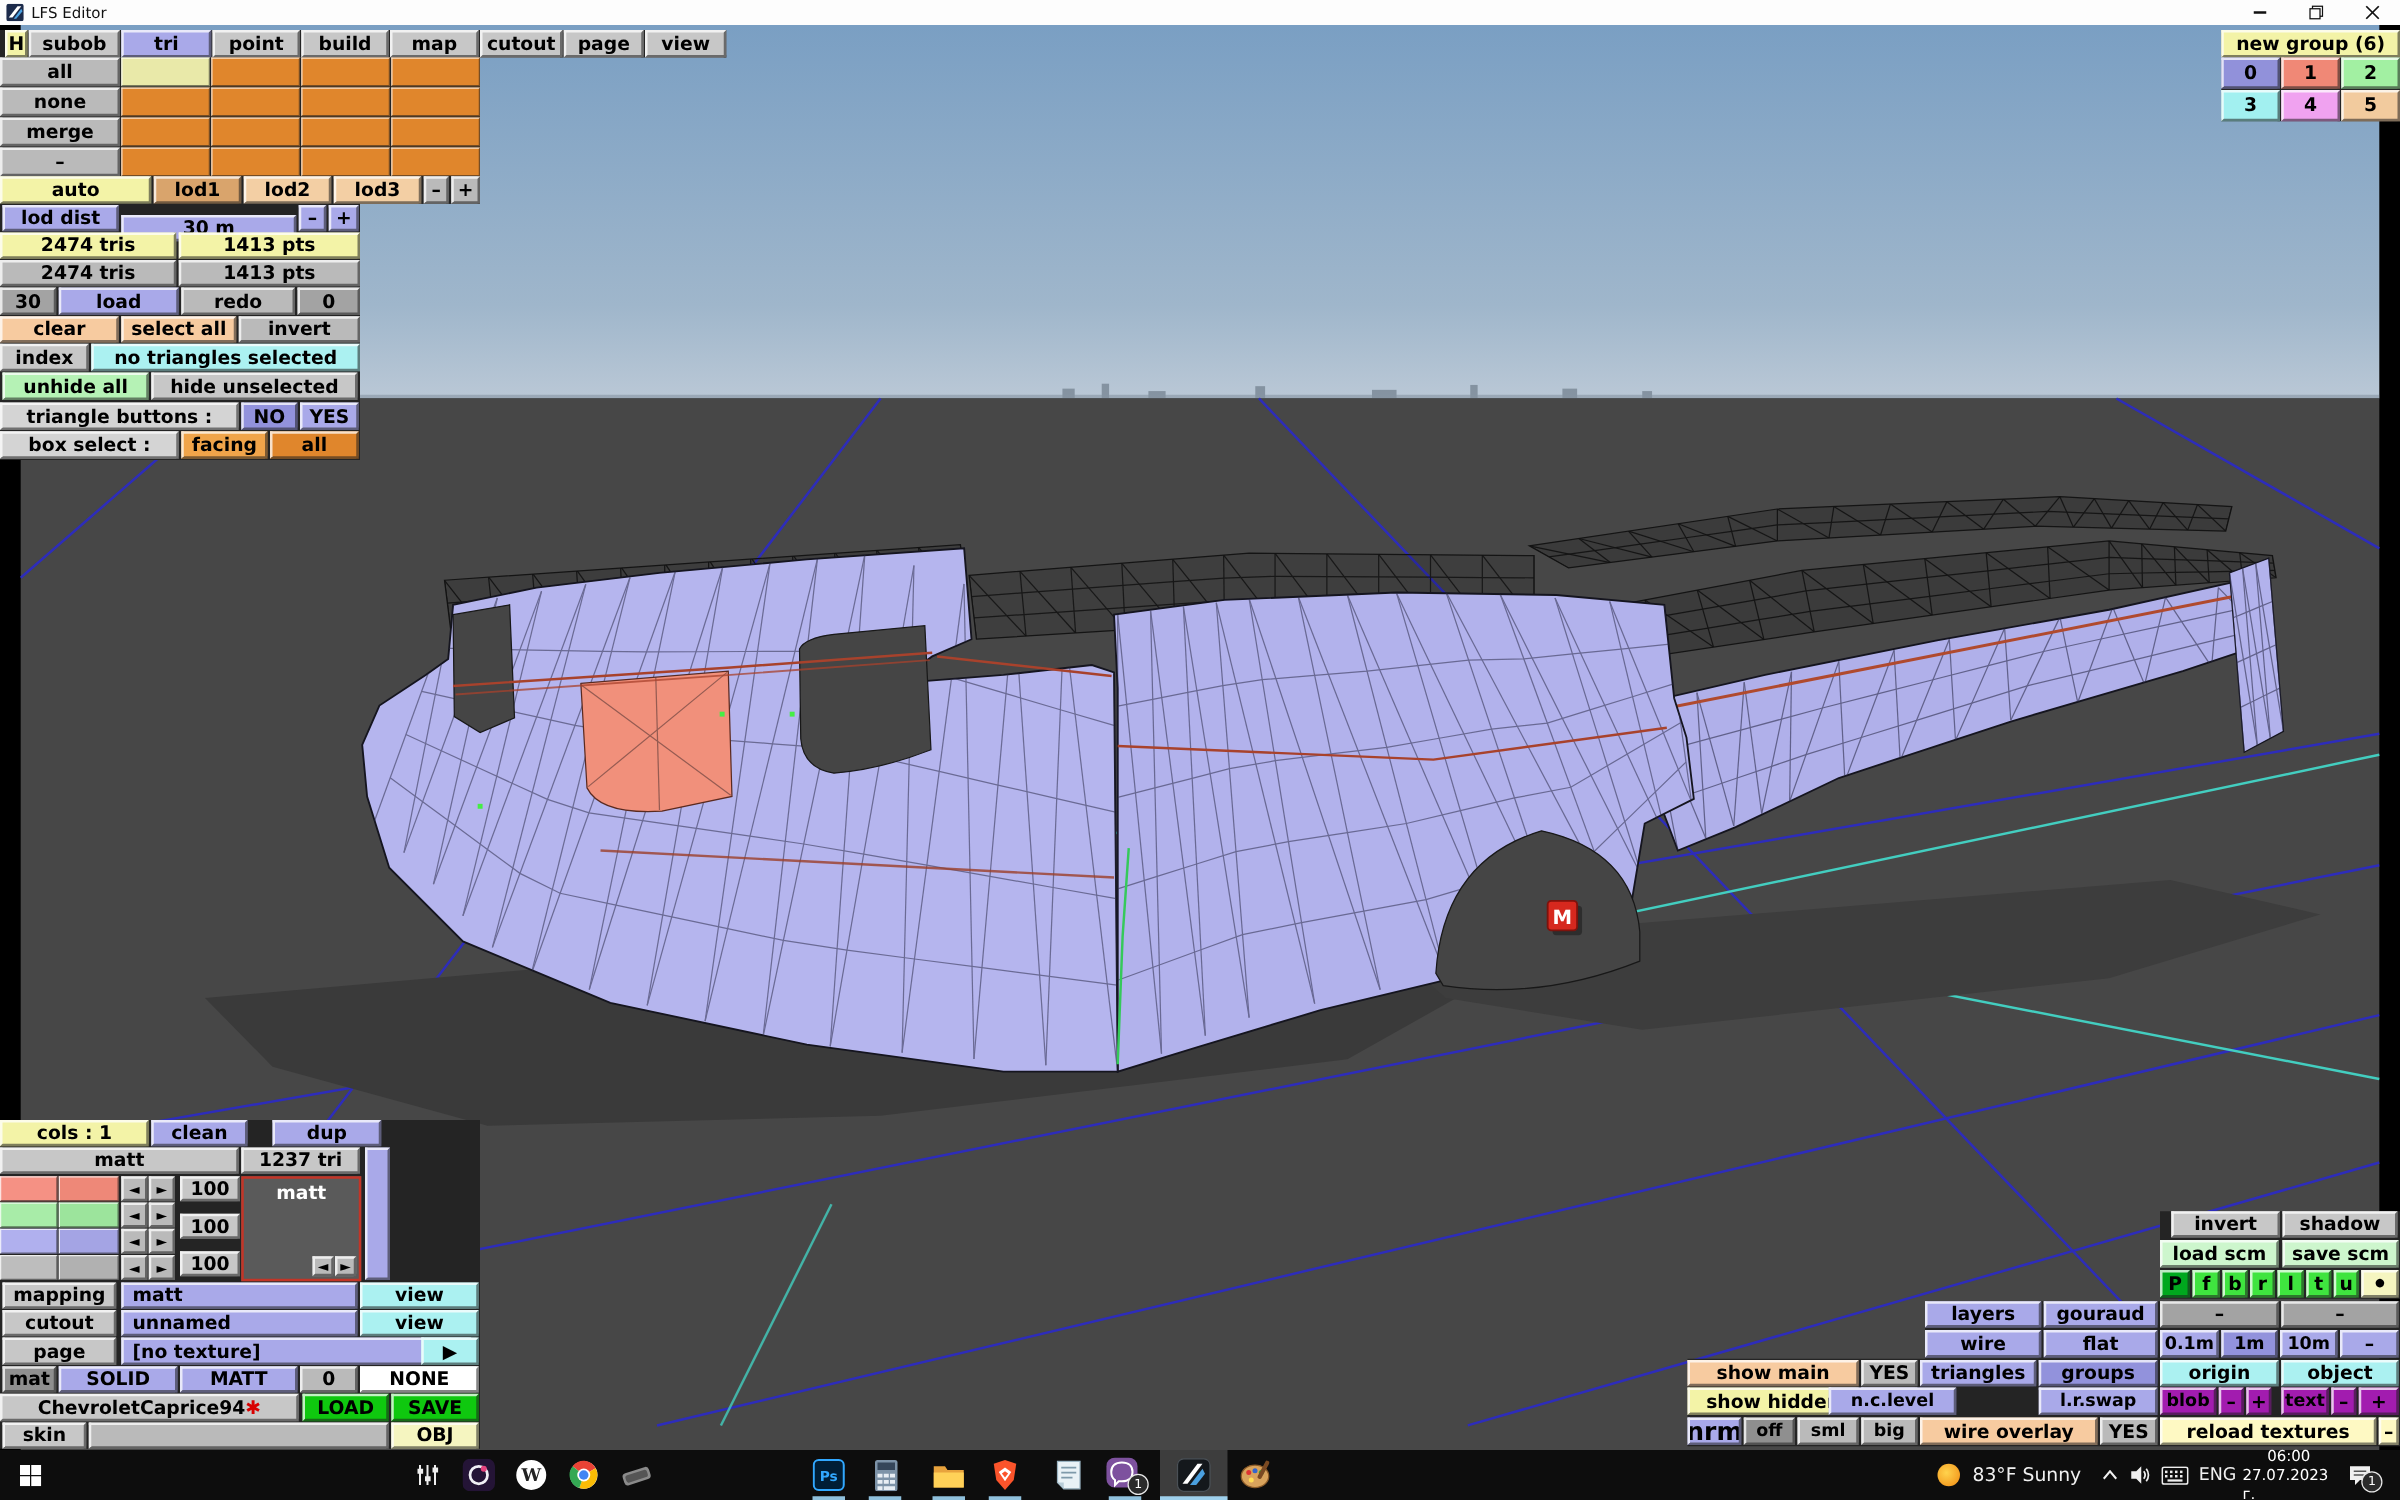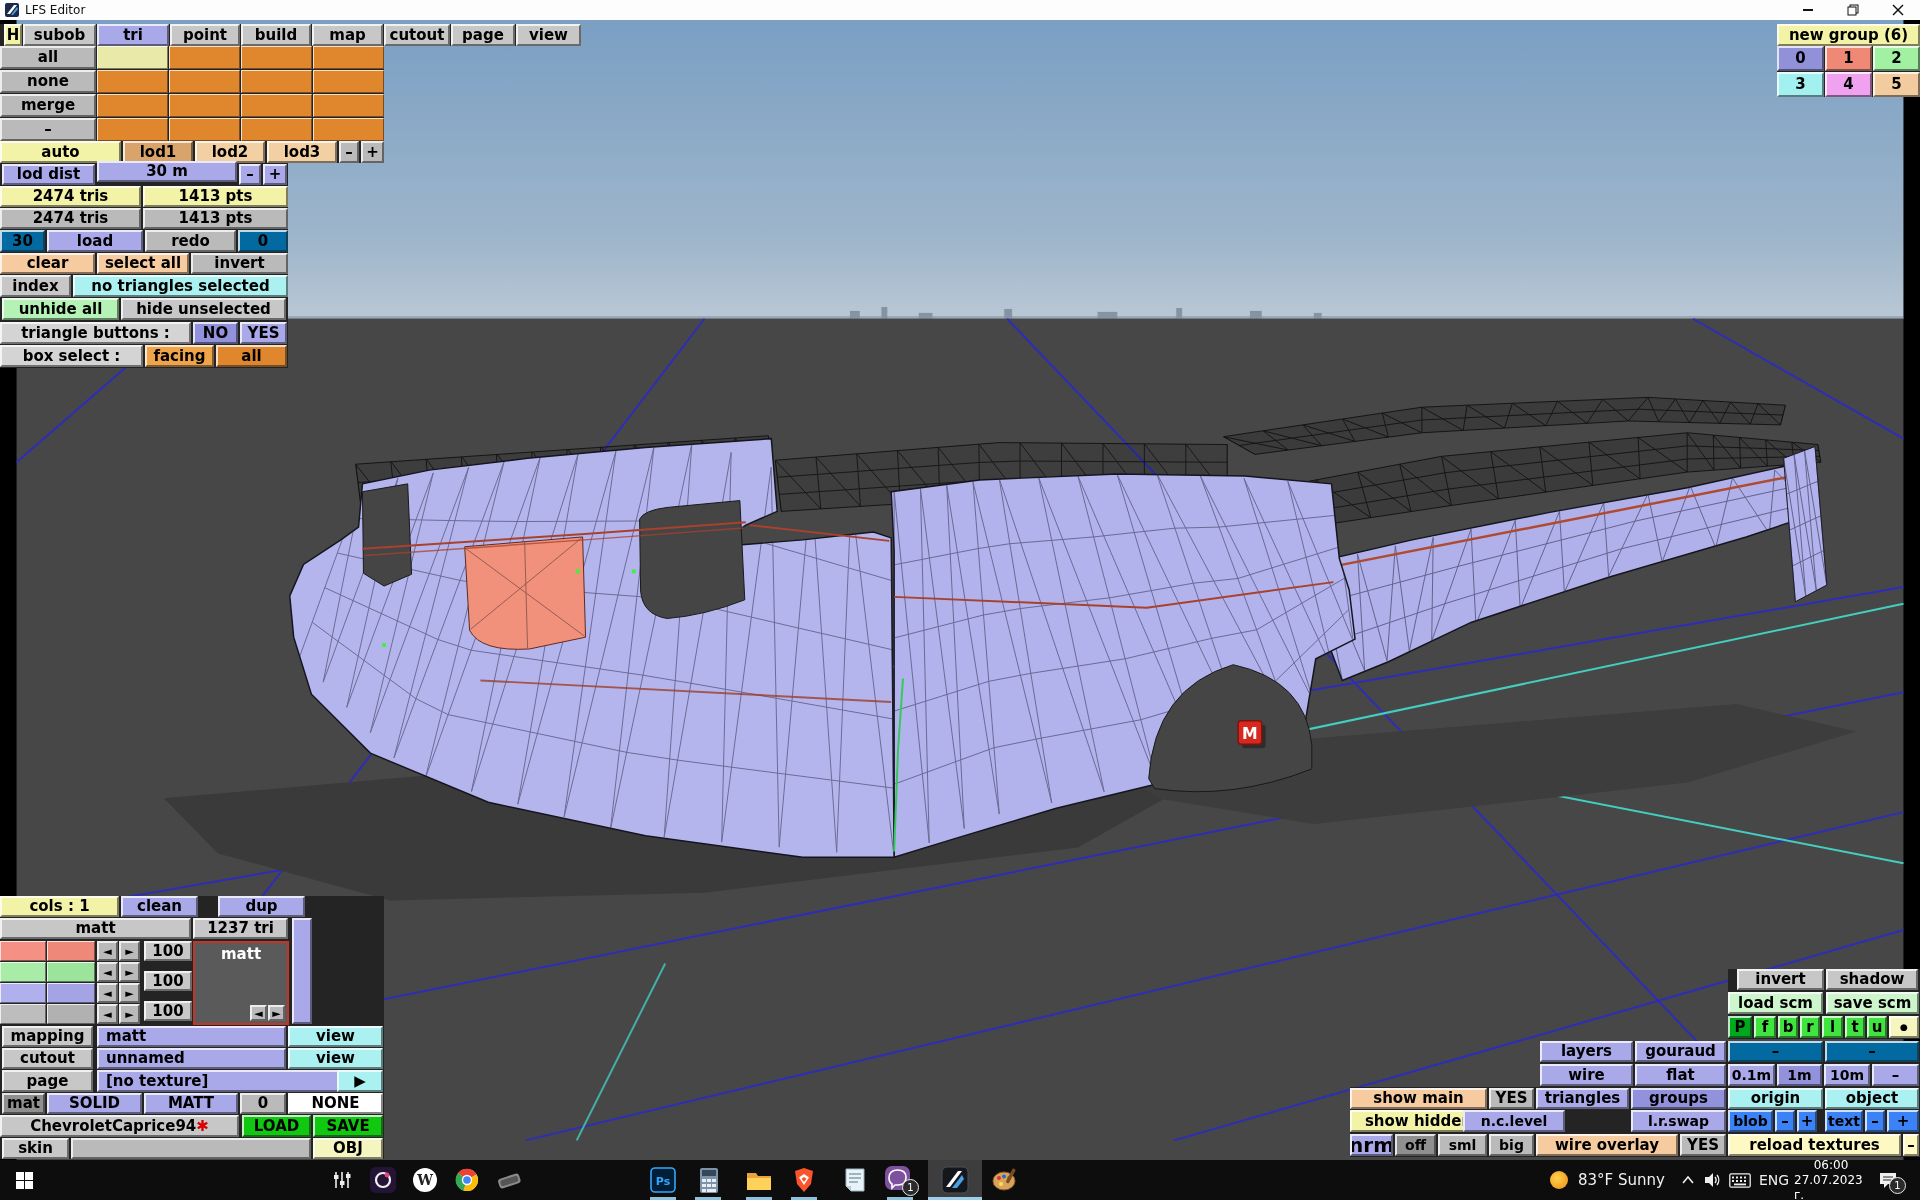--- a/index.html
+++ b/index.html
@@ -7,24 +7,24 @@
        font-family:"DejaVu Sans",sans-serif;}
   
   .b{position:absolute;box-sizing:border-box;display:flex;align-items:center;justify-content:center;
      font-weight:bold;font-size:15px;line-height:1;color:#000;white-space:nowrap;overflow:hidden;
      border:2px solid;border-color:rgba(255,255,255,.75) rgba(30,30,30,.55) rgba(30,30,30,.55) rgba(255,255,255,.75);}
   .thin{border-width:1px;}
   .tl{justify-content:flex-start;padding-left:7px;}
   .sm{font-size:11px;}
   .back{position:absolute;background:#242424;}
   
-  .gray{background:#c7c7c7}.gray2{background:#bababa}.gray3{background:#0369a1}
+  .gray{background:#c7c7c7}.gray2{background:#bababa}.gray3{background:#a3a3a3}
   .gray4{background:#d4d4d4}.gray5{background:#8f8f8f}
   .lav{background:#a9a9e9}.lav2{background:#9292dc}
-  .yel{background:#f3f3a7}.yelp{background:#f5f5c0}.yelb{background:#3b82f6}
+  .yel{background:#f3f3a7}.yelp{background:#f5f5c0}.yelb{background:#a21caf}
   .org{background:#e0862c}.org2{background:#f0a44a}
   .tan{background:#d9a46c}.tan2{background:#f3cfa4}
   .peach{background:#f7cba0}.cyan{background:#abf1f1}
   .grn{background:#b5f2b5}.grn2{background:#cdf6cd}.grnB{background:#0fc80f}
   .grnP{background:#00a81e}.grnF{background:#3fe43f}.grnR{background:#fef9c3}
   .sal{background:#f08876}.pnk{background:#f0a2f0}.cy2{background:#a2f0f0}
   .pch2{background:#f2cb9e}.pur{background:#9191da}.grn3{background:#a2f0a2}
   .white{background:#ffffff}.cell0{background:#e9e9a9}
   
   #titlebar{position:absolute;left:0;top:0;width:1920px;height:20px;background:#fdfdfd;display:flex;align-items:center;}
@@ -483,21 +483,21 @@
   <div class="back" style="left:0;top:141px;width:384px;height:22px"></div>
   <div class="b yel" style="left:0;top:141px;width:121px;height:22px">auto</div>
   <div class="b tan" style="left:123px;top:141px;width:70px;height:22px">lod1</div>
   <div class="b tan2" style="left:195px;top:141px;width:70px;height:22px">lod2</div>
   <div class="b tan2" style="left:267px;top:141px;width:70px;height:22px">lod3</div>
   <div class="b gray2" style="left:339px;top:141px;width:20px;height:22px">–</div>
   <div class="b gray2" style="left:361px;top:141px;width:23px;height:22px">+</div>
 
   <div class="back" style="left:0;top:163px;width:288px;height:205px"></div>
   <div class="b lav" style="left:2px;top:164px;width:93px;height:21px">lod dist</div>
-  <div class="b lav" style="left:97px;top:161px;width:140px;height:21px">30 m</div>
+  <div class="b lav" style="left:97px;top:172px;width:140px;height:21px">30 m</div>
   <div class="b lav" style="left:239px;top:164px;width:22px;height:21px">–</div>
   <div class="b lav" style="left:263px;top:164px;width:24px;height:21px">+</div>
 
   <div class="b yel" style="left:0;top:186px;width:141px;height:21px">2474 tris</div>
   <div class="b yel" style="left:143px;top:186px;width:145px;height:21px">1413 pts</div>
   <div class="b gray2" style="left:0;top:208px;width:141px;height:21px">2474 tris</div>
   <div class="b gray2" style="left:143px;top:208px;width:145px;height:21px">1413 pts</div>
 
   <div class="b gray3" style="left:0;top:230px;width:45px;height:22px">30</div>
   <div class="b lav" style="left:47px;top:230px;width:96px;height:22px">load</div>

